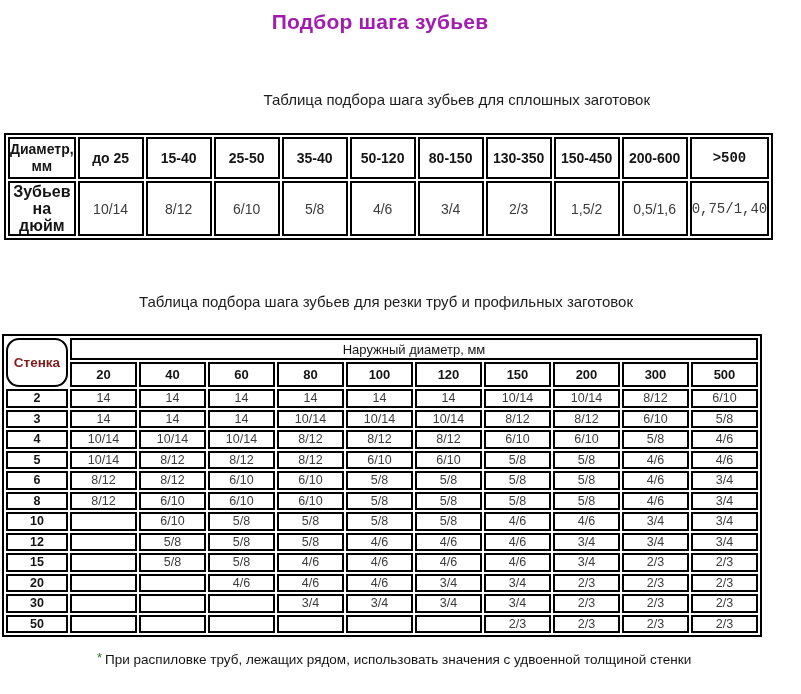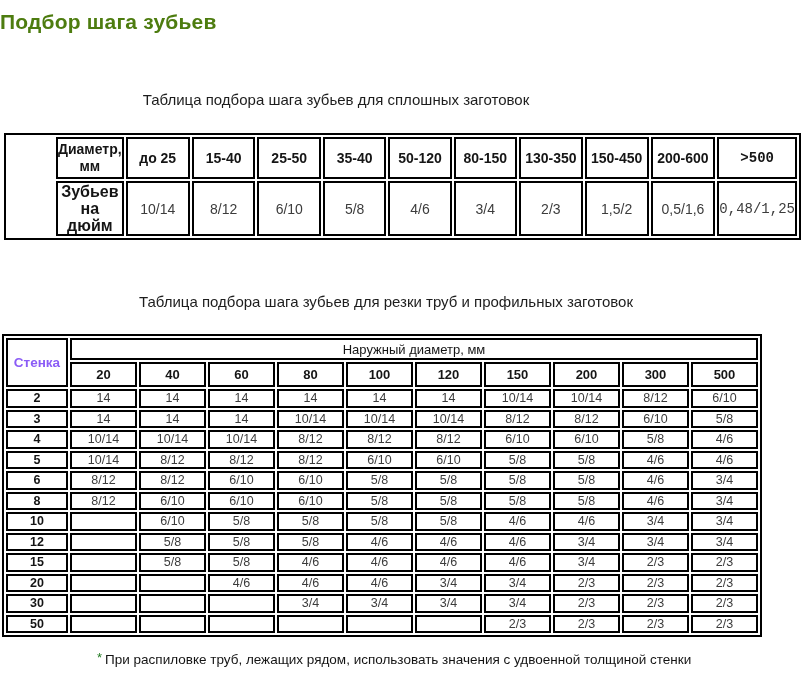--- a/index.html
+++ b/index.html
@@ -6,47 +6,48 @@
   html, body { background: #ffffff; }
   body {
     width: 801px; height: 694px;
     position: relative;
     font-family: "Liberation Sans", sans-serif;
     color: #000;
     overflow: hidden;
   }
   .page-title {
     position: absolute; top: 10px; left: 0; width: 760px;
-    font-size: 21px; font-weight: 700; color: #4d7c0f;
+    text-align: center;
+    font-size: 21px; font-weight: 700; color: #a21caf;
     letter-spacing: 0.2px;
   }
   .subtitle {
     position: absolute;
     font-size: 15px; color: #1d1d1d;
     text-align: center;
   }
-  .subtitle-1 { top: 91px; left: 13px; width: 646px; }
+  .subtitle-1 { top: 91px; left: 4px; width: 646px; text-align: right; }
   .subtitle-2 { top: 293px; left: 0; width: 772px; }
 
   table {
     border-collapse: separate;
     border-spacing: 2px;
     background: #ffffff;
     border: 2px solid #000;
     table-layout: fixed;
   }
   td {
     border: 2px solid #000;
     text-align: center;
     vertical-align: middle;
     overflow: hidden;
   }
 
   
-  .t1 { position: absolute; top: 133px; left: 4px; padding-left: 48px; }
+  .t1 { position: absolute; top: 133px; left: 4px; }
   .t1 td { width: 62px; }
   .t1 td.first { width: 60px; }
   .t1 td.last { width: 65px; font-family: Liberation Mono, monospace; }
   .t1 .hdr-row td {
     height: 38px; font-size: 14px; font-weight: 700; color: #151515;
     line-height: 17px;
   }
   .t1 .val-row td {
     height: 42px; font-size: 14px; color: #3c3c3c; line-height: 18px;
   }
@@ -55,21 +56,21 @@
   }
 
   
   .t2 { position: absolute; top: 334px; left: 2px; }
   .t2 td { width: 63px; }
   .t2 td.first { width: 58px; }
   .t2 .span-hdr {
     height: 18px; font-size: 13px; font-weight: 400; color: #151515;
   }
   .t2 .corner {
-    font-size: 13.5px; font-weight: 700; color: #8b5cf6;
+    font-size: 13.5px; font-weight: 700; color: #7f1d1d; border-radius: 13px;
   }
   .t2 .sub-hdr td {
     height: 21px; font-size: 13px; font-weight: 700; color: #151515;
   }
   .t2 .data-row td {
     height: 14.5px; font-size: 12.5px; color: #3c3c3c; line-height: 14px;
   }
   .t2 .data-row td.first {
     font-weight: 700; color: #151515; font-size: 12.5px;
   }
@@ -108,21 +109,21 @@
     <td class="first">Зубьев на дюйм</td>
     <td>10/14</td>
     <td>8/12</td>
     <td>6/10</td>
     <td>5/8</td>
     <td>4/6</td>
     <td>3/4</td>
     <td>2/3</td>
     <td>1,5/2</td>
     <td>0,5/1,6</td>
-    <td class="last">0,48/1,25</td>
+    <td class="last">0,75/1,40</td>
   </tr>
 </tbody>
   </table>
 
 <div class="subtitle subtitle-2">Таблица подбора шага зубьев для резки труб и профильных заготовок</div>
 
 <table class="t2">
   <tbody>
       <tr>
     <td class="first corner" rowspan="2">Стенка</td>

